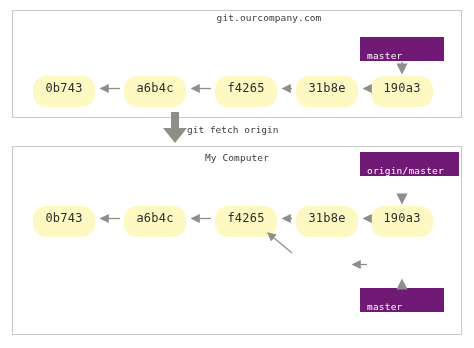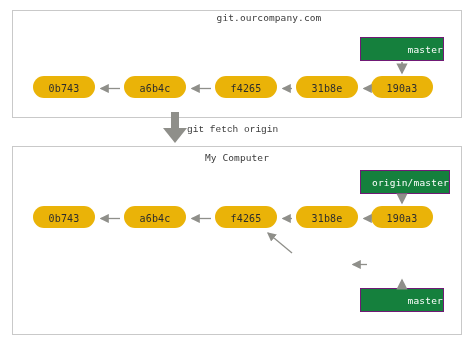--- a/index.html
+++ b/index.html
@@ -46,41 +46,41 @@
     font-size: 9.5px;
     color: #3b3b3b;
     letter-spacing: 0.1px;
     white-space: nowrap;
   }
   #title-server { top: 12px; padding-left: 32px; }
   #title-local  { top: 10px; }
 
   .commit {
     position: absolute;
-    height: 22px;
+    height: 31px;
     line-height: 25px;
     border-radius: 13px;
-    background: #eab308;
+    background: #fef9c3;
     color: #2d2d2d;
-    font-size: 10px;
+    font-size: 12px;
     text-align: center;
     letter-spacing: 0.2px;
     box-sizing: border-box;
     white-space: nowrap;
   }
 
   .ref-box {
     position: absolute;
     height: 24px;
     line-height: 24px;
-    background: #15803d;
-    border: 1px solid #701a75;
+    background: #701a75;
+    border: 7px solid #701a75;
     color: #ffffff;
     font-size: 9.5px;
-    text-align: right;
+    text-align: left;
     letter-spacing: 0.2px;
     box-sizing: border-box;
     white-space: nowrap;
   }
 
   .fetch-label {
     position: absolute;
     font-size: 9.5px;
     color: #3b3b3b;
     white-space: nowrap;
@@ -104,33 +104,33 @@
   <div class="panel-title" id="title-server">git.ourcompany.com</div>
 
   <div class="commit" style="left:33px; top:76px; width:62px;">0b743</div>
   <div class="commit" style="left:124px; top:76px; width:62px;">a6b4c</div>
   <div class="commit" style="left:215px; top:76px; width:62px;">f4265</div>
   <div class="commit" style="left:296px; top:76px; width:62px;">31b8e</div>
   <div class="commit" style="left:371px; top:76px; width:62px;">190a3</div>
 
   <div class="ref-box" style="left:360px; top:37px; width:84px;">master</div>
 
-  <div class="fetch-label" style="left:187px; top:124px;font-family:Liberation Mono, monospace;">git fetch origin</div>
+  <div class="fetch-label" style="left:187px; top:124px;">git fetch origin</div>
 
   <div class="panel" id="panel-local"></div>
   <div class="panel-title" id="title-local" style="top:152px;">My Computer</div>
 
   <div class="commit" style="left:33px; top:206px; width:62px;">0b743</div>
   <div class="commit" style="left:124px; top:206px; width:62px;">a6b4c</div>
   <div class="commit" style="left:215px; top:206px; width:62px;">f4265</div>
   <div class="commit" style="left:296px; top:206px; width:62px;">31b8e</div>
   <div class="commit" style="left:371px; top:206px; width:62px;">190a3</div>
 
 
-  <div class="ref-box" style="left:360px; top:170px; width:90px;">origin/master</div>
+  <div class="ref-box" style="left:360px; top:152px; width:99px;">origin/master</div>
   <div class="ref-box" style="left:360px; top:288px; width:84px;">master</div>
 
   <svg class="arrows" viewBox="0 0 474 348" xmlns="http://www.w3.org/2000/svg">
     <defs>
       <marker id="ah" markerWidth="7" markerHeight="7" refX="6" refY="3.5" orient="auto" markerUnits="strokeWidth">
         <path d="M0,0 L7,3.5 L0,7 z" fill="#8f8f8a"></path>
       </marker>
       <marker id="ah-big" markerWidth="4.2" markerHeight="4.2" refX="3.6" refY="2.1" orient="auto" markerUnits="strokeWidth">
         <path d="M0,0 L4.2,2.1 L0,4.2 z" fill="#8f8f8a"></path>
       </marker>

